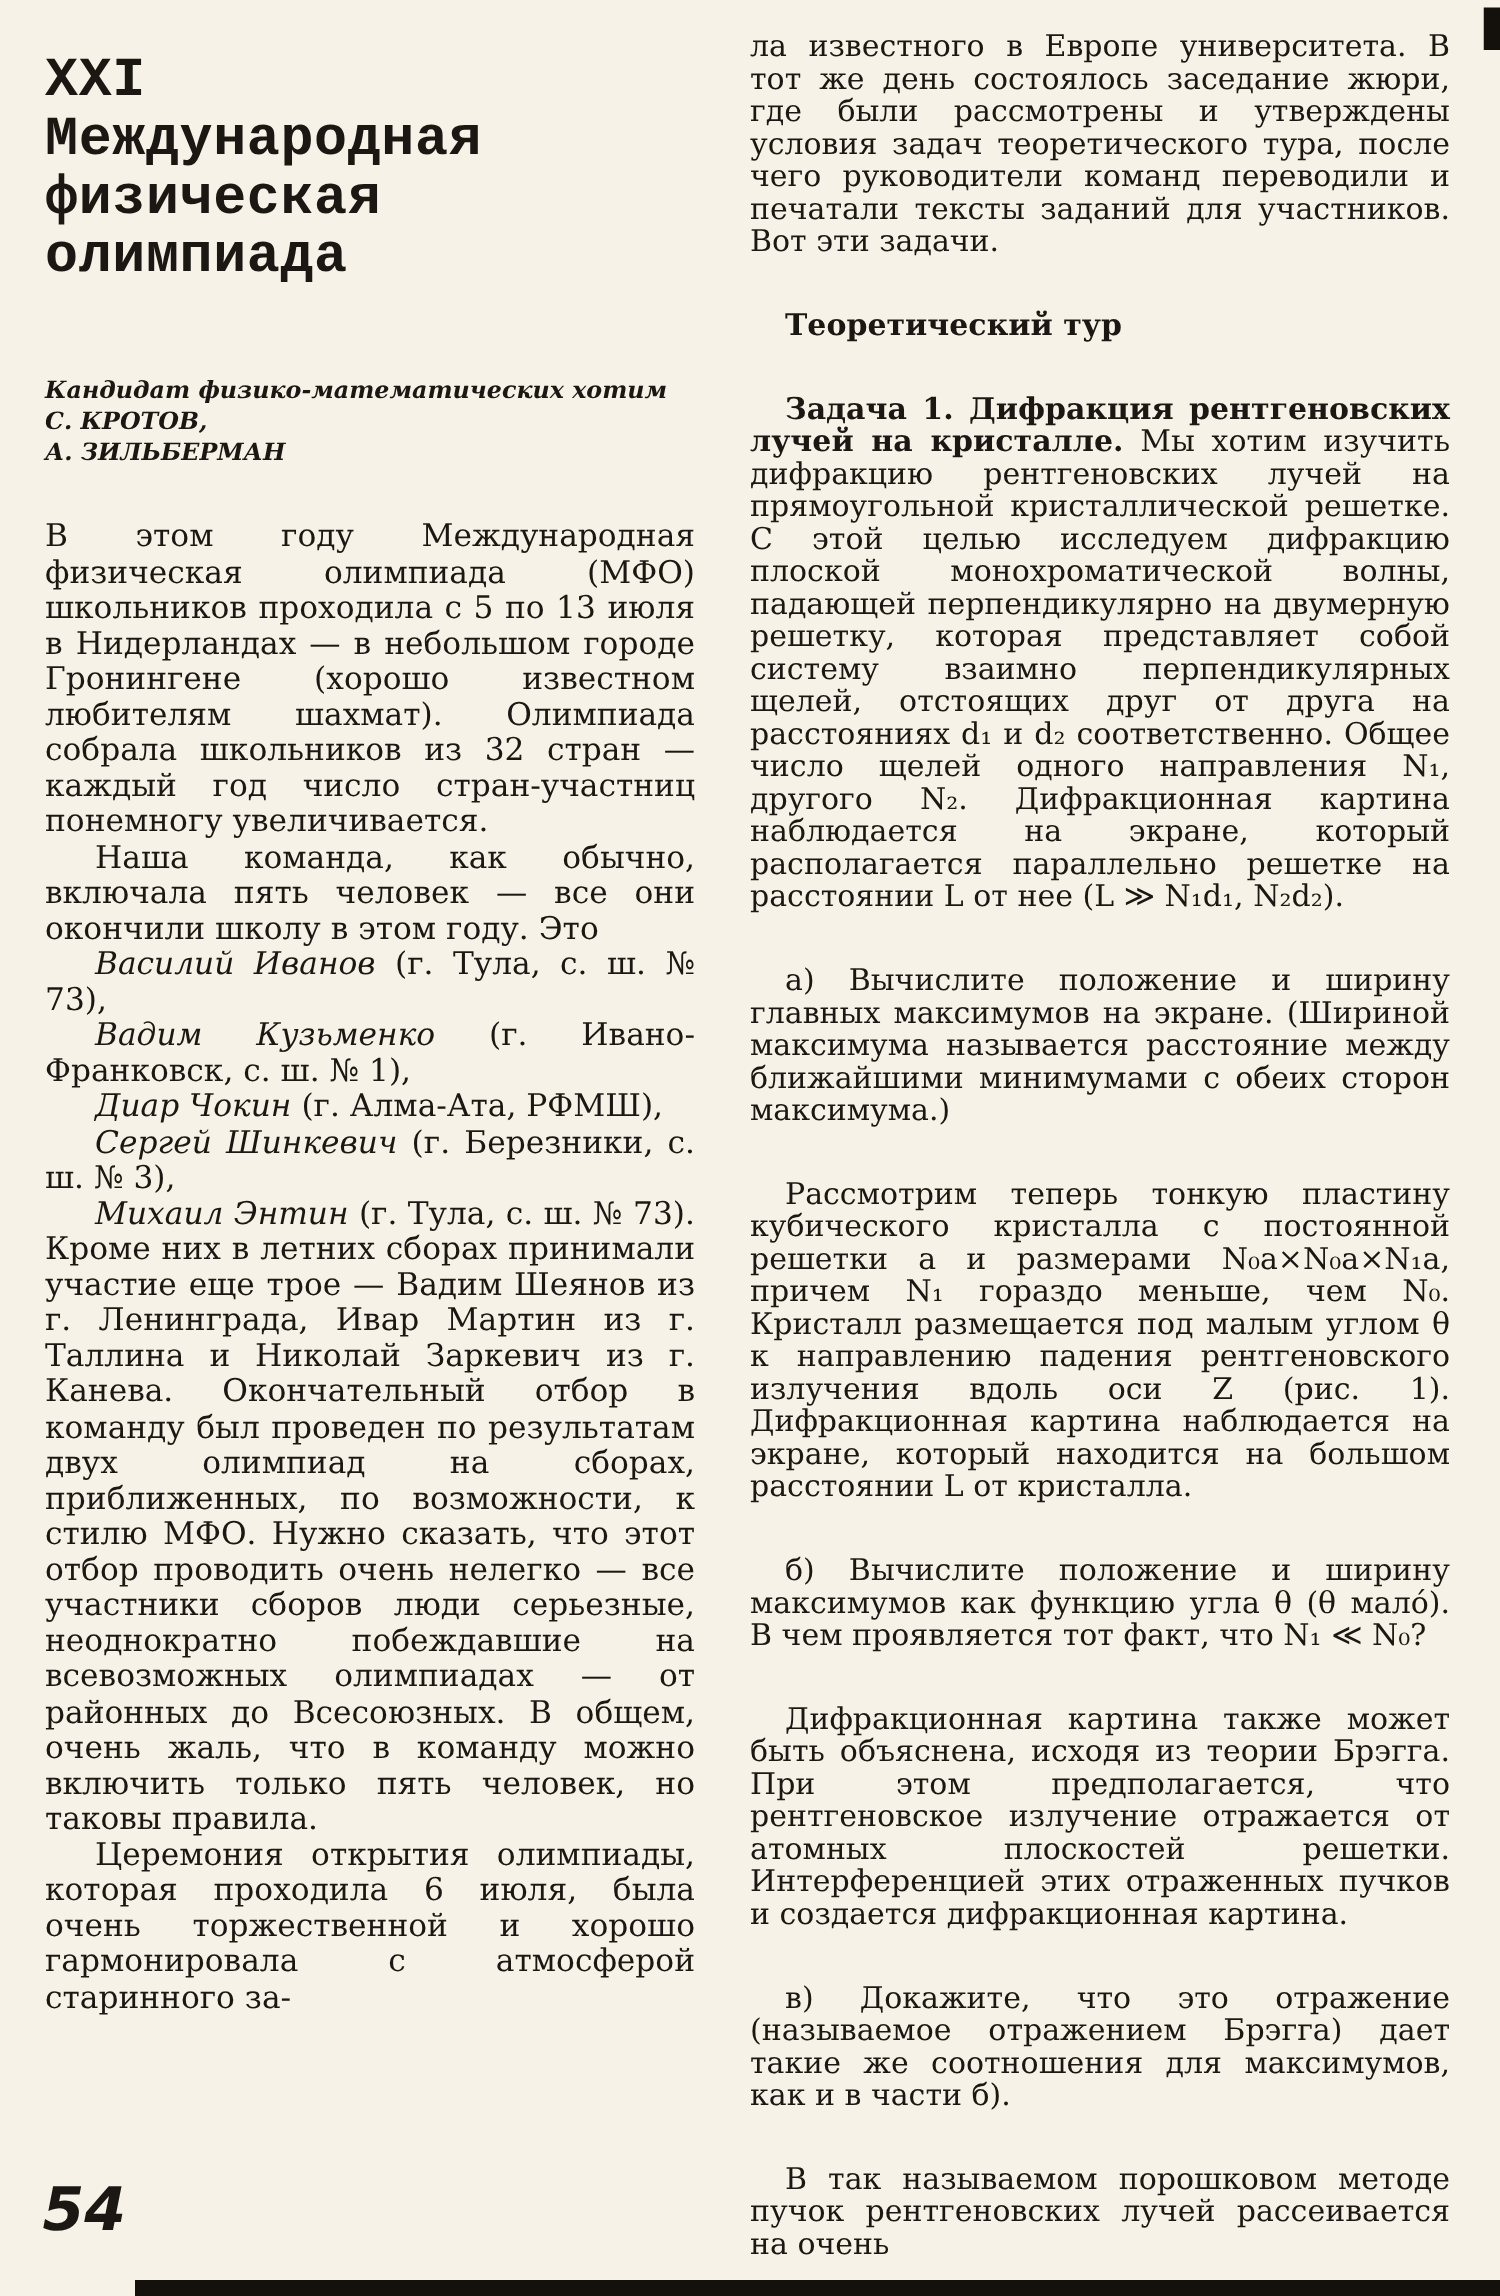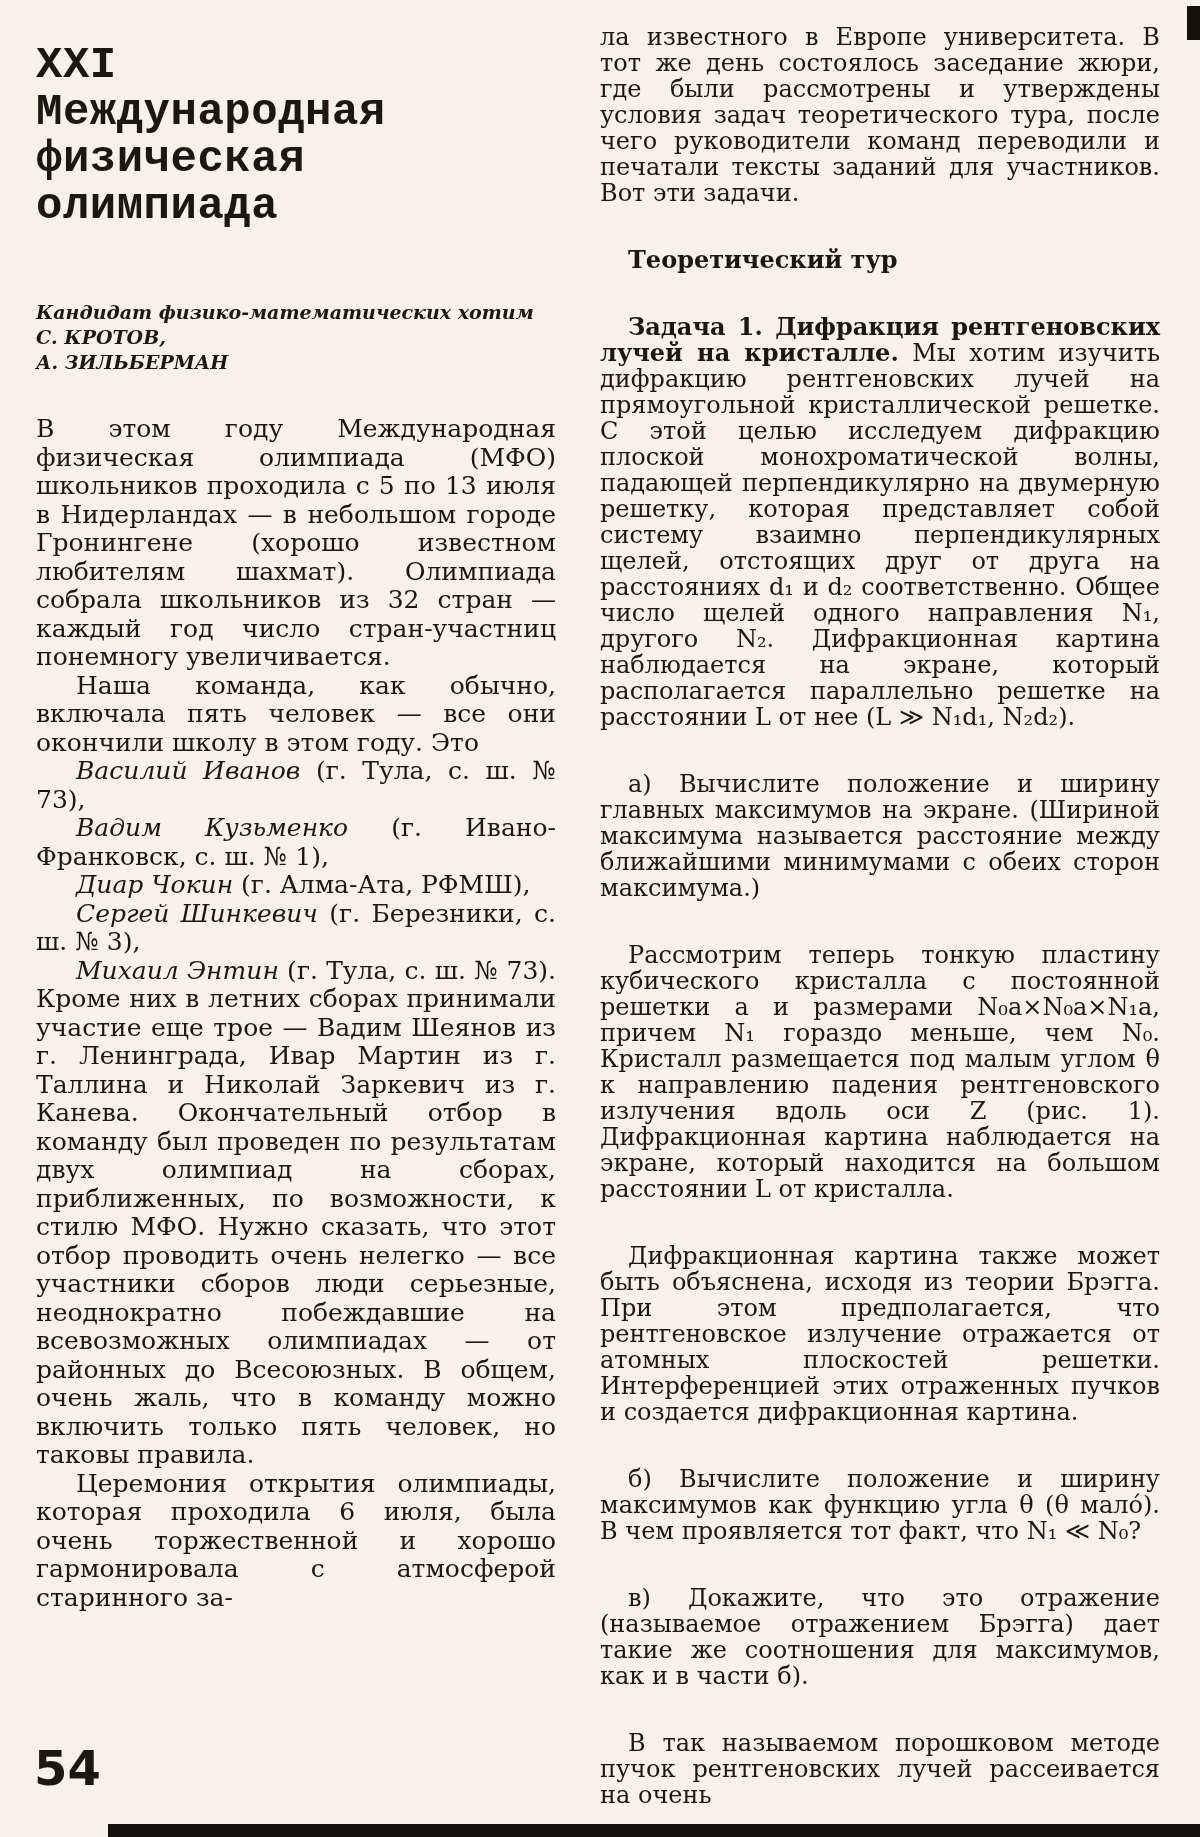--- a/index.html
+++ b/index.html
@@ -32,21 +32,21 @@
   .run-bold { font-weight: bold; }
   .run-italic { font-style: italic; }
 
   .figure { margin: 40px 0 0 0; }
   .fig-svg { width: 560px; height: 300px; display: block; }
   .fig-caption { font-size: 24px; margin-top: 12px; }
 
   .page-number {
     position: absolute; left: 34px; top: 1740px;
     font-family: "DejaVu Sans", sans-serif;
-    font-weight: bold; font-size: 48px;
+    font-weight: bold; font-size: 48px; font-style: italic;
   }
 
   .bottom-bar  { position: absolute; left: 108px; bottom: 0; width: 1092px; height: 13px; background: #14110d; }
   .corner-mark { position: absolute; right: 0; top: 6px; width: 13px; height: 34px; background: #14110d; }
 
   
   .axis  { stroke: #1b1712; stroke-width: 1.6; fill: none; }
   .axisd { stroke: #1b1712; stroke-width: 1.4; fill: none; stroke-dasharray: 7 5; }
   .pink  { stroke: #e8356d; stroke-width: 2.6; fill: none; stroke-linejoin: round; }
   .pinkd { stroke: #e8356d; stroke-width: 1.9; fill: none; stroke-dasharray: 8 6; }
@@ -85,22 +85,22 @@
       </div>
   </div>
 
   <div class="col-right">
     <div class="body-text">
         <p class="par"><span class="run-normal">ла известного в Европе университета. В тот же день состоялось заседание жюри, где были рассмотрены и утверждены условия задач теоретического тура, после чего руководители команд переводили и печатали тексты заданий для участников. Вот эти задачи.</span></p>
         <p class="par indent"><span class="run-bold">Теоретический тур</span></p>
         <p class="par indent"><span class="run-bold">Задача 1. Дифракция рентгеновских лучей на кристалле.</span><span class="run-normal"> Мы хотим изучить дифракцию рентгеновских лучей на прямоугольной кристаллической решетке. С этой целью исследуем дифракцию плоской монохроматической волны, падающей перпендикулярно на двумерную решетку, которая представляет собой систему взаимно перпендикулярных щелей, отстоящих друг от друга на расстояниях d₁ и d₂ соответственно. Общее число щелей одного направления N₁, другого N₂. Дифракционная картина наблюдается на экране, который располагается параллельно решетке на расстоянии L от нее (L ≫ N₁d₁, N₂d₂).</span></p>
         <p class="par indent"><span class="run-normal">а) Вычислите положение и ширину главных максимумов на экране. (Шириной максимума называется расстояние между ближайшими минимумами с обеих сторон максимума.)</span></p>
         <p class="par indent"><span class="run-normal">Рассмотрим теперь тонкую пластину кубического кристалла с постоянной решетки a и размерами N₀a×N₀a×N₁a, причем N₁ гораздо меньше, чем N₀. Кристалл размещается под малым углом θ к направлению падения рентгеновского излучения вдоль оси Z (рис. 1). Дифракционная картина наблюдается на экране, который находится на большом расстоянии L от кристалла.</span></p>
+        <p class="par indent"><span class="run-normal">б) Вычислите положение и ширину максимумов как функцию угла θ (θ мало́). В чем проявляется тот факт, что N₁ ≪ N₀?</span></p>
         <p class="par indent"><span class="run-normal">Дифракционная картина также может быть объяснена, исходя из теории Брэгга. При этом предполагается, что рентгеновское излучение отражается от атомных плоскостей решетки. Интерференцией этих отраженных пучков и создается дифракционная картина.</span></p>
-        <p class="par indent"><span class="run-normal">б) Вычислите положение и ширину максимумов как функцию угла θ (θ мало́). В чем проявляется тот факт, что N₁ ≪ N₀?</span></p>
         <p class="par indent"><span class="run-normal">в) Докажите, что это отражение (называемое отражением Брэгга) дает такие же соотношения для максимумов, как и в части б).</span></p>
         <p class="par indent"><span class="run-normal">В так называемом порошковом методе пучок рентгеновских лучей рассеивается на очень</span></p>
       </div>
 
     <figure class="figure" style="margin-left:0;margin-right:0;">
       <svg class="fig-svg" viewBox="0 0 560 300" xmlns="http://www.w3.org/2000/svg">
         <defs>
           <marker id="ab" markerUnits="userSpaceOnUse" markerWidth="12" markerHeight="10" refX="10" refY="4" orient="auto-start-reverse">
             <path d="M0,0 L11,4 L0,8 Z" fill="#1b1712"></path>
           </marker>

